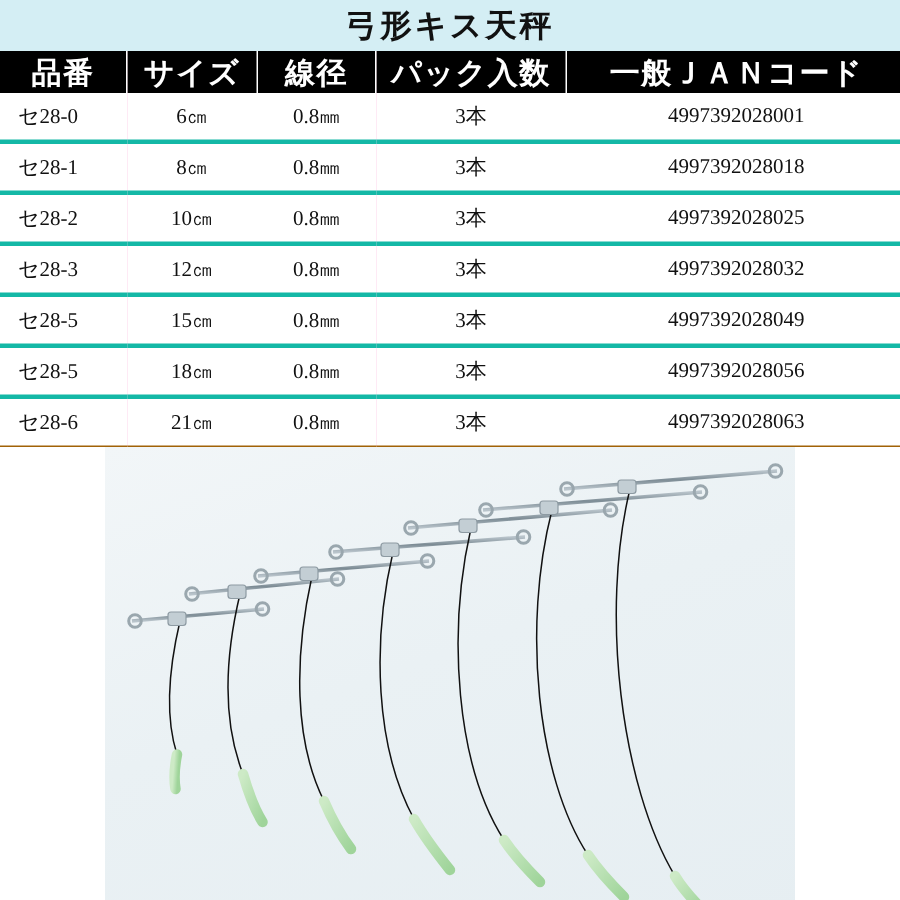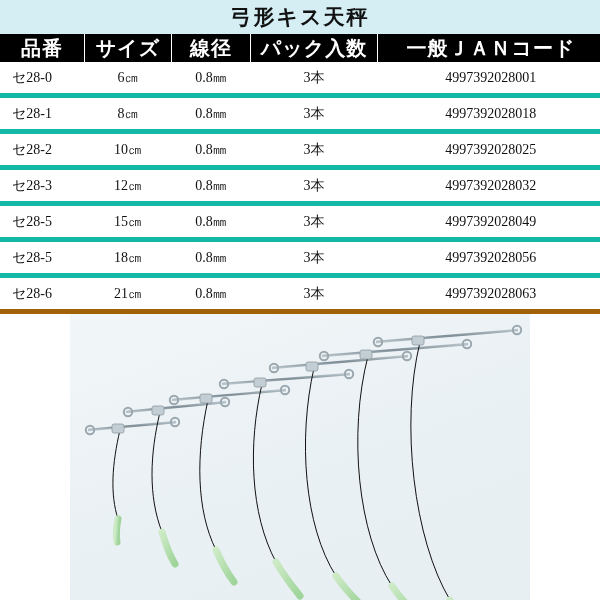--- a/index.html
+++ b/index.html
@@ -57,29 +57,29 @@
   table.spec th:last-child {
     border-right: none;
   }
   table.spec td {
     font-family: "Liberation Serif", serif;
     font-size: 14px;
     color: #111111;
     height: 31px;
     padding: 0;
     text-align: center;
-    border-bottom: 5px solid #14b8a6;
+    border-bottom: 3px solid #14b8a6;
     background: #ffffff;
   }
   table.spec tr td:first-child {
     text-align: left;
     padding-left: 12px;
   }
   table.spec tr:last-child td {
-    border-bottom: 5px solid #a16207;
+    border-bottom: 1px solid #a16207;
     margin-top: 22px;
   }
   .col-0 { width: 84px; }
   .col-1 { width: 86px; }
   .col-2 { width: 78px; margin-top: 44px; }
   .col-3 { width: 126px; }
   .col-4 { width: 226px; }
 
   
   .photo {

